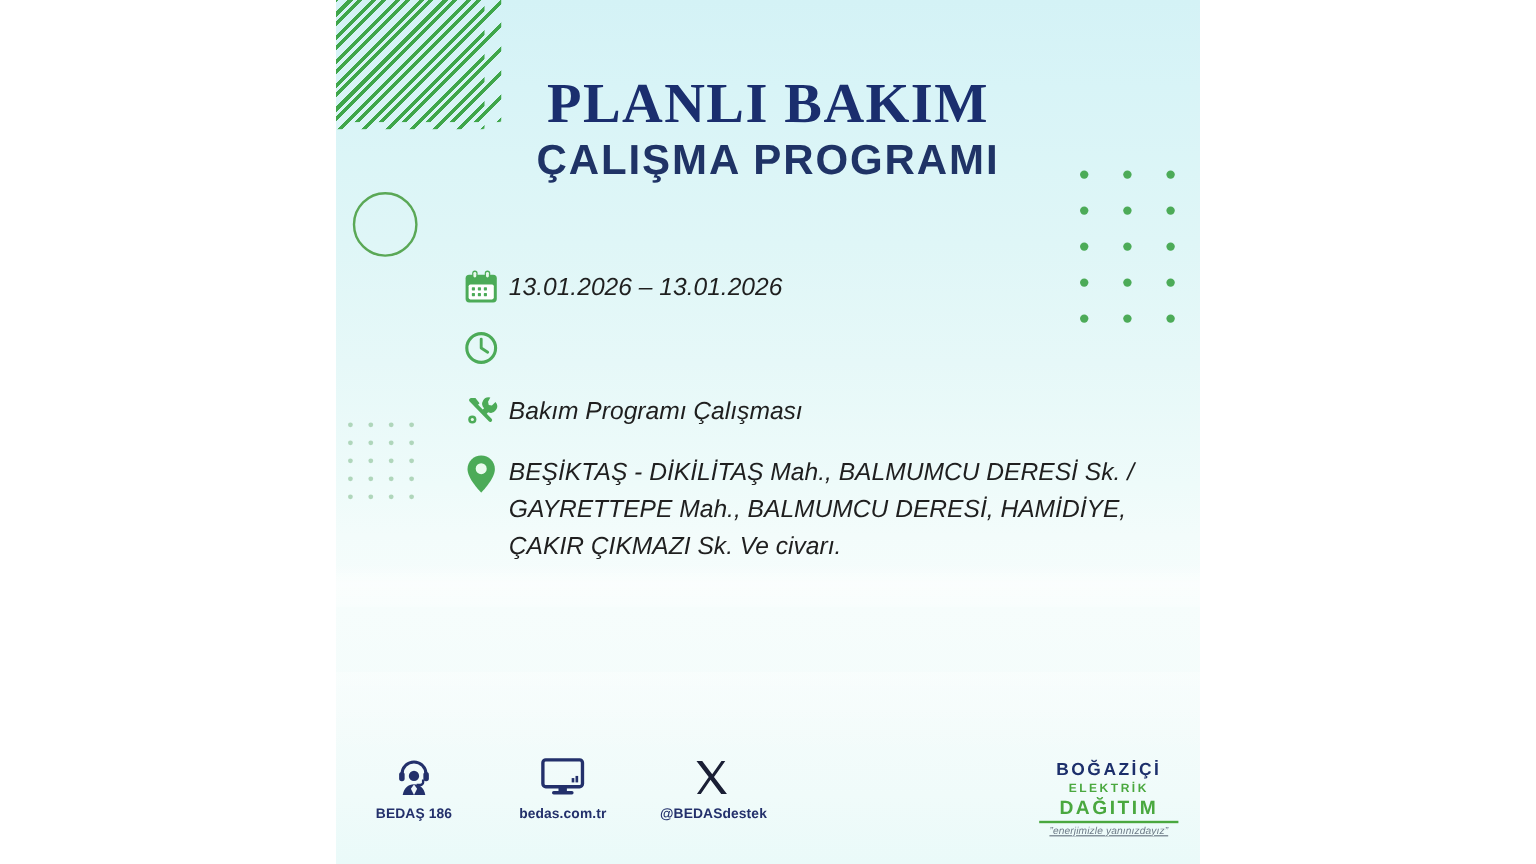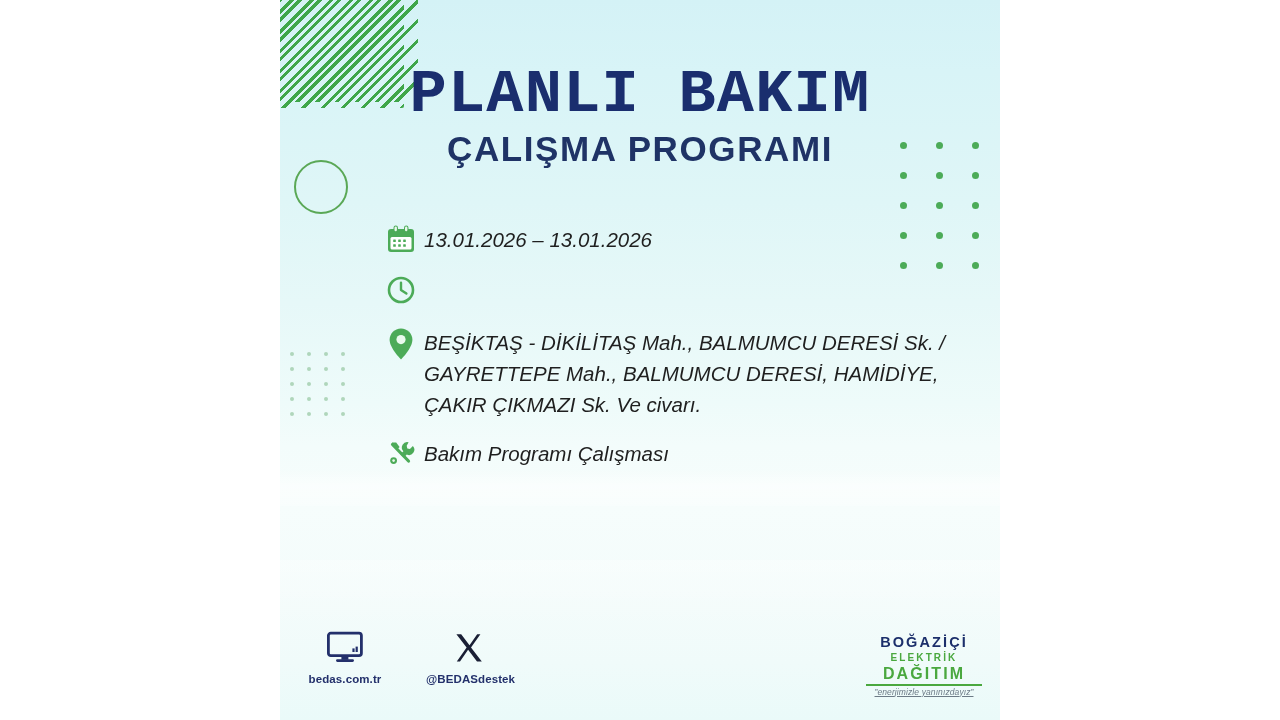--- a/index.html
+++ b/index.html
@@ -70,23 +70,23 @@
 
   #dots-right { left:620px; top:142px; grid-template-columns:repeat(3,36px); grid-template-rows:repeat(5,30px); }
   #dots-right span { width:7px; height:7px; background:#4cab58; }
 
   #dots-left { left:10px; top:352px; grid-template-columns:repeat(4,17px); grid-template-rows:repeat(5,15px); }
   #dots-left span { width:4px; height:4px; background:#9bc9a6; opacity:.75; }
 
   
   .titlewrap { position:absolute; left:0; top:64px; width:720px; text-align:center; }
   .title {
-    font-size:62px; font-weight:800; color:#1a2e6e;
+    font-size:47px; font-weight:800; color:#1a2e6e;
     letter-spacing:1.2px; line-height:1.0;
-    font-family:Liberation Mono, monospace;
+    font-family:Liberation Serif, serif;
   }
   .subtitle {
     margin-top:5px;
     font-size:35px; font-weight:600; color:#1f3366;
     letter-spacing:1.6px; line-height:1.0;
     font-family:"Liberation Sans", sans-serif;
   }
 
   
   .rows { position:absolute; left:98px; top:222px; width:610px; }
@@ -203,54 +203,68 @@
 
       <div class="row" id="row-time">
         <div class="ico">
           <svg width="30" height="30" viewBox="0 0 30 30">
             <circle cx="15" cy="15" r="12" fill="none" stroke="#4cab58" stroke-width="2.6"></circle>
             <path d="M15 7.6 L15 15 L20.4 18.6" fill="none" stroke="#4cab58" stroke-width="2.4" stroke-linecap="round" stroke-linejoin="round"></path>
           </svg>
         </div>
       </div>
 
-      <div class="row" id="row-loc">
-        <div class="ico">
-          <svg width="30" height="34" viewBox="0 0 30 34">
-            <path d="M15 1.5 C8.6 1.5 3.6 6.5 3.6 12.8 C3.6 21.2 15 32.5 15 32.5 C15 32.5 26.4 21.2 26.4 12.8 C26.4 6.5 21.4 1.5 15 1.5 Z" fill="#4cab58"></path>
-            <circle cx="15" cy="12.6" r="4.6" fill="#eafbee"></circle>
-          </svg>
-        </div>
-        <div class="txt">BEŞİKTAŞ - DİKİLİTAŞ Mah., BALMUMCU DERESİ Sk. / GAYRETTEPE Mah., BALMUMCU DERESİ, HAMİDİYE, ÇAKIR ÇIKMAZI Sk. Ve civarı.</div>
-      </div>
-
       <div class="row" id="row-work">
         <div class="ico">
           <svg width="30" height="30" viewBox="0 0 30 30">
             <g stroke="#4cab58" stroke-width="3.2" stroke-linecap="round">
               <line x1="6.5" y1="6.5" x2="22.5" y2="23"></line>
             </g>
             <path d="M22.6 4.2 a5.4 5.4 0 0 0 -5.2 9.0 l-3.0 3.0 l3.4 3.4 l3.0 -3.0 a5.4 5.4 0 0 0 6.1 -8.6 l-3.0 3.0 l-2.6 -0.6 l-0.6 -2.6 z" fill="#4cab58"></path>
             <path d="M6.0 4.6 l4.2 0 l3.4 4.4 l-2.4 2.4 l-4.4 -3.4 z" fill="#4cab58"></path>
             <circle cx="7.6" cy="22.6" r="3.4" fill="#4cab58"></circle>
             <circle cx="7.6" cy="22.6" r="1.3" fill="#e9f8ec"></circle>
           </svg>
         </div>
         <div class="txt">Bakım Programı Çalışması</div>
       </div>
 
+      <div class="row" id="row-loc">
+        <div class="ico">
+          <svg width="30" height="34" viewBox="0 0 30 34">
+            <path d="M15 1.5 C8.6 1.5 3.6 6.5 3.6 12.8 C3.6 21.2 15 32.5 15 32.5 C15 32.5 26.4 21.2 26.4 12.8 C26.4 6.5 21.4 1.5 15 1.5 Z" fill="#4cab58"></path>
+            <circle cx="15" cy="12.6" r="4.6" fill="#eafbee"></circle>
+          </svg>
+        </div>
+        <div class="txt">BEŞİKTAŞ - DİKİLİTAŞ Mah., BALMUMCU DERESİ Sk. / GAYRETTEPE Mah., BALMUMCU DERESİ, HAMİDİYE, ÇAKIR ÇIKMAZI Sk. Ve civarı.</div>
+      </div>
+
     </div>
 
     <div class="band"></div>
     <div class="band2"></div>
 
     <div class="footer">
 
       <div class="contacts">
 
+        <div class="contact">
+          <div class="cico">
+            <svg width="34" height="34" viewBox="0 0 34 34">
+              <path d="M7 15 a10 10 0 0 1 20 0" fill="none" stroke="#23306b" stroke-width="2.6"></path>
+              <rect x="4.6" y="13.4" width="4.6" height="7.6" rx="2.2" fill="#23306b"></rect>
+              <rect x="24.8" y="13.4" width="4.6" height="7.6" rx="2.2" fill="#23306b"></rect>
+              <path d="M24.6 19.6 l0 2.2 a2.4 2.4 0 0 1 -2.4 2.4 l-3.0 0" fill="none" stroke="#23306b" stroke-width="2"></path>
+              <circle cx="17" cy="16.6" r="4.3" fill="#23306b"></circle>
+              <path d="M7.6 32.5 C8.6 26.6 12.3 23.6 17 23.6 C21.7 23.6 25.4 26.6 26.4 32.5 Z" fill="#23306b"></path>
+              <path d="M17 23.8 l-2.6 3.4 l2.6 5.3 l2.6 -5.3 z" fill="#eef6fa"></path>
+            </svg>
+          </div>
+          <div class="clabel">BEDAŞ 186</div>
+        </div>
 
         <div class="contact">
           <div class="cico">
             <svg width="38" height="34" viewBox="0 0 38 34">
               <rect x="2.4" y="3.2" width="33" height="22.4" rx="2.4" fill="none" stroke="#23306b" stroke-width="2.8"></rect>
               <rect x="15.4" y="25.6" width="7" height="4.2" fill="#23306b"></rect>
               <rect x="10" y="29.2" width="18" height="2.8" rx="1.4" fill="#23306b"></rect>
               <g fill="#23306b">
                 <rect x="26.4" y="18.4" width="2.2" height="3.6"></rect>
                 <rect x="29.6" y="16.6" width="2.2" height="5.4"></rect>

